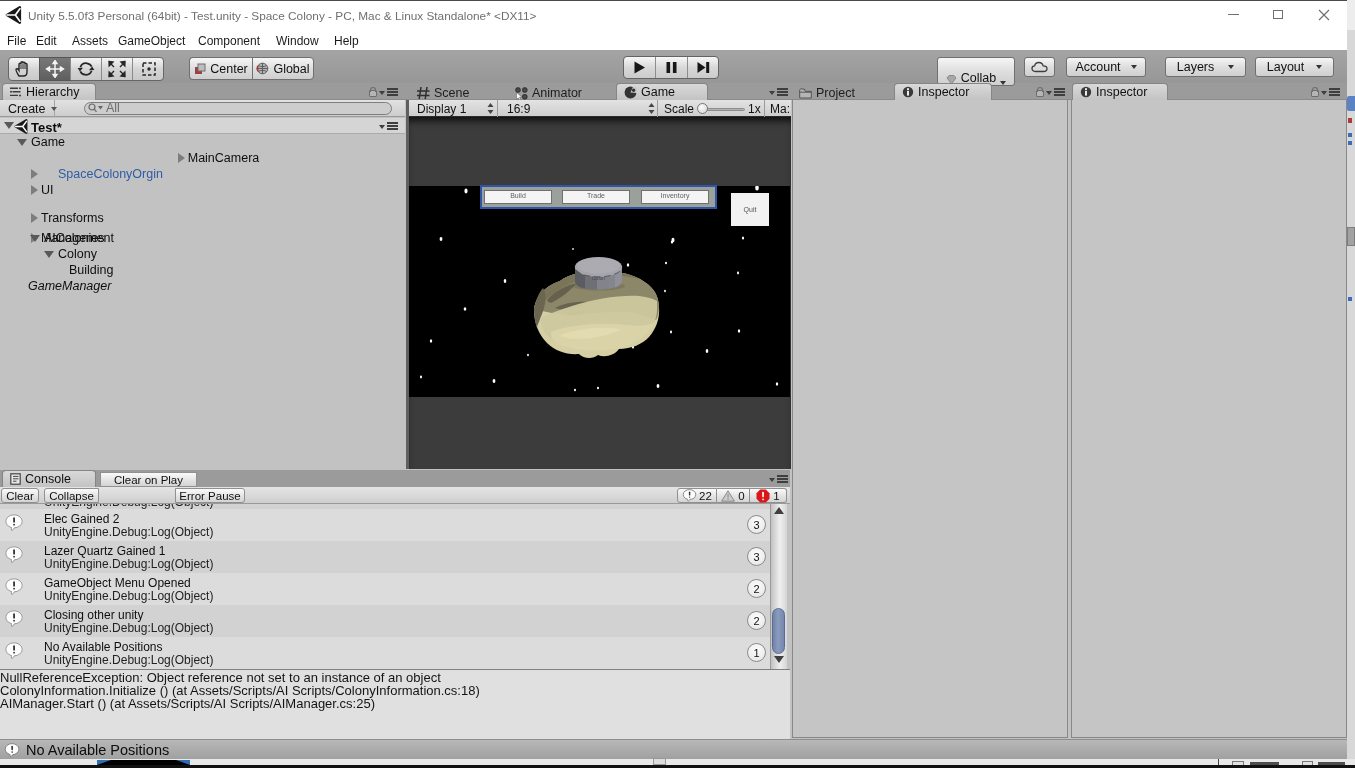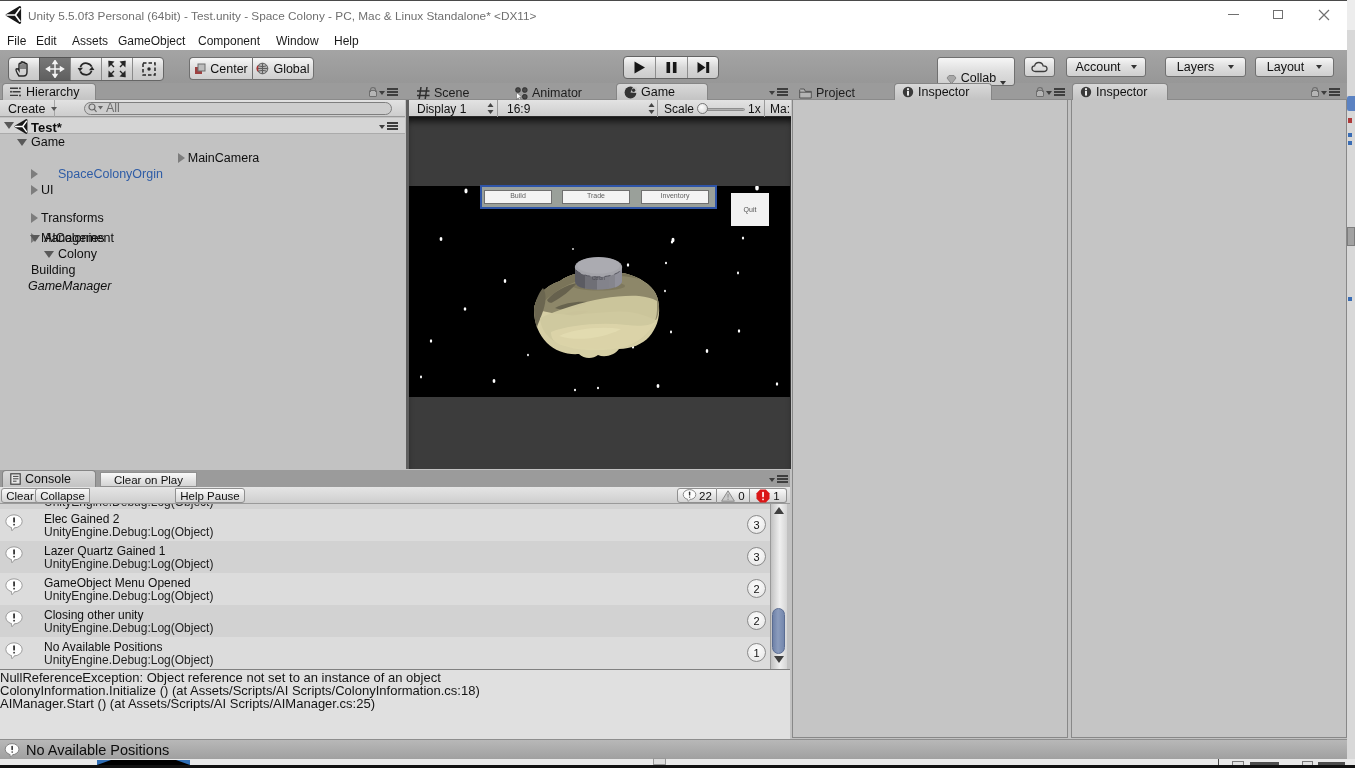--- a/index.html
+++ b/index.html
@@ -254,21 +254,21 @@
   </div>
 <div class="hrow" style="top:230px;">
     <span class="trid" style="margin-left:30px;"></span>
     <span style="margin-left:4px;">AIColonies</span>
   </div>
 <div class="hrow" style="top:246px;">
     <span class="trid" style="margin-left:44px;"></span>
     <span style="margin-left:4px;">Colony</span>
   </div>
 <div class="hrow" style="top:262px;">
-    <span style="margin-left:31px;">Building</span>
+    <span style="margin-left:69px;">Building</span>
   </div>
 <div class="hrow" style="top:278px;font-style:italic;">
     <span style="margin-left:28px;">GameManager</span>
   </div>
 
 <div class="abs" style="left:409px;top:100px;width:382px;height:369px;background:#3c3c3c;"></div>
 <div class="abs" style="left:409px;top:100px;width:382px;height:17px;background:linear-gradient(#e3e3e3,#cdcdcd);border-bottom:1px solid #2a2a2a;"></div>
 <div class="abs flex" style="left:417px;top:101px;height:15px;font-size:12px;color:#111;">Display 1</div>
 <svg class="abs" style="left:487px;top:103px" width="7" height="11" viewBox="0 0 7 11">
     <path d="M3.5 0 L6.5 4 L0.5 4 Z M3.5 11 L6.5 7 L0.5 7 Z" fill="#444"></path>
@@ -359,23 +359,23 @@
       <path d="M0.7 4.2 L12.3 4.2" stroke="#555" stroke-width="1"></path>
     </svg>Project</div>
 <div class="popt" style="left:769px;top:475px;">
     <i></i>
     <i></i>
     <i></i>
   </div>
 
 <div class="abs" style="left:0;top:487px;width:790px;height:17px;background:linear-gradient(#e5e5e5,#cecece);border-bottom:1px solid #9a9a9a;"></div>
 <div class="mini" style="left:1px;top:488px;width:38px;height:15px;border-radius:3px;">Clear</div>
-<div class="mini" style="left:35px;top:488px;width:55px;height:15px;border-radius:3px 0 0 3px;">Collapse</div>
+<div class="mini" style="left:44px;top:488px;width:55px;height:15px;border-radius:3px 0 0 3px;">Collapse</div>
 <div class="mini" style="left:100px;top:472px;width:97px;height:15px;">Clear on Play</div>
-<div class="mini" style="left:175px;top:488px;width:70px;height:15px;border-radius:0 3px 3px 0;">Help Pause</div>
+<div class="mini" style="left:175px;top:488px;width:70px;height:15px;border-radius:0 3px 3px 0;">Error Pause</div>
 <div class="mini" style="left:677px;top:488px;width:40px;height:15px;border-radius:3px 0 0 3px;gap:2px;"><svg width="15" height="13" viewBox="0 0 15 13">
       <ellipse cx="7.5" cy="5.6" rx="6.3" ry="5" fill="#fdfdfd" stroke="#8a8a8a"></ellipse>
       <path d="M5.5 10 L6 12.4 L8.5 10" fill="#fdfdfd" stroke="#8a8a8a" stroke-width="0.8"></path>
       <rect x="6.9" y="2.6" width="1.4" height="4" rx="0.7" fill="#333"></rect>
       <rect x="6.9" y="7.4" width="1.4" height="1.4" rx="0.7" fill="#333"></rect>
     </svg>22</div>
 <div class="mini" style="left:717px;top:488px;width:33px;height:15px;border-left:none;gap:3px;"><svg width="14" height="12" viewBox="0 0 14 12">
       <path d="M7 0.8 L13.4 11.2 L0.6 11.2 Z" fill="#c9c9c9" stroke="#8a8a8a"></path>
       <rect x="6.4" y="4" width="1.3" height="3.6" fill="#9a9a9a"></rect>
       <rect x="6.4" y="8.6" width="1.3" height="1.4" fill="#9a9a9a"></rect>

